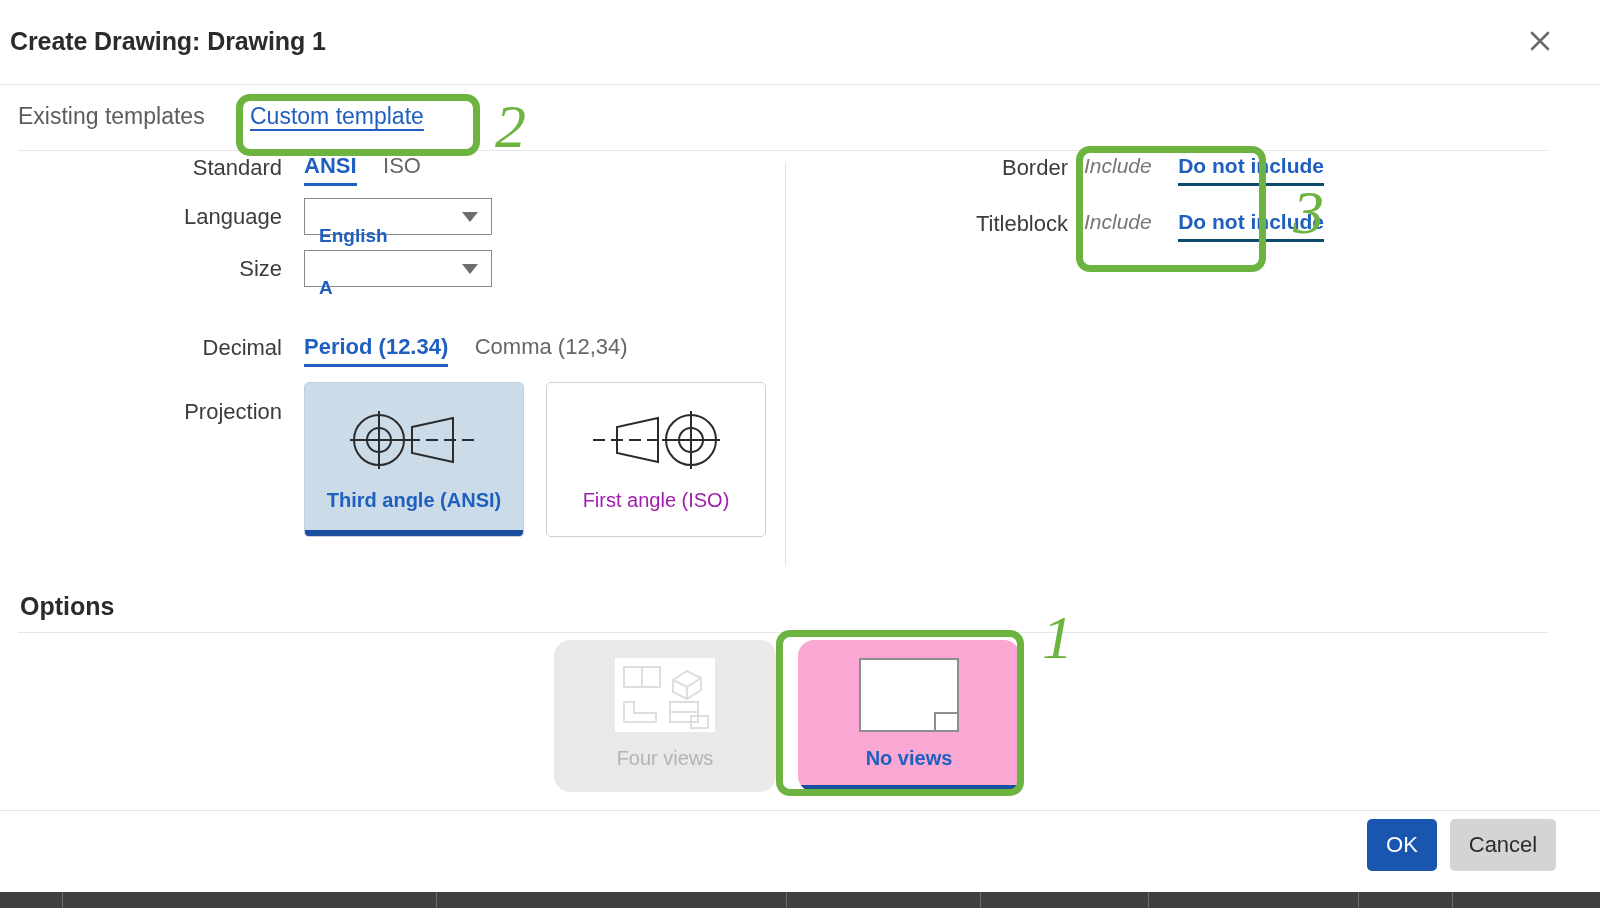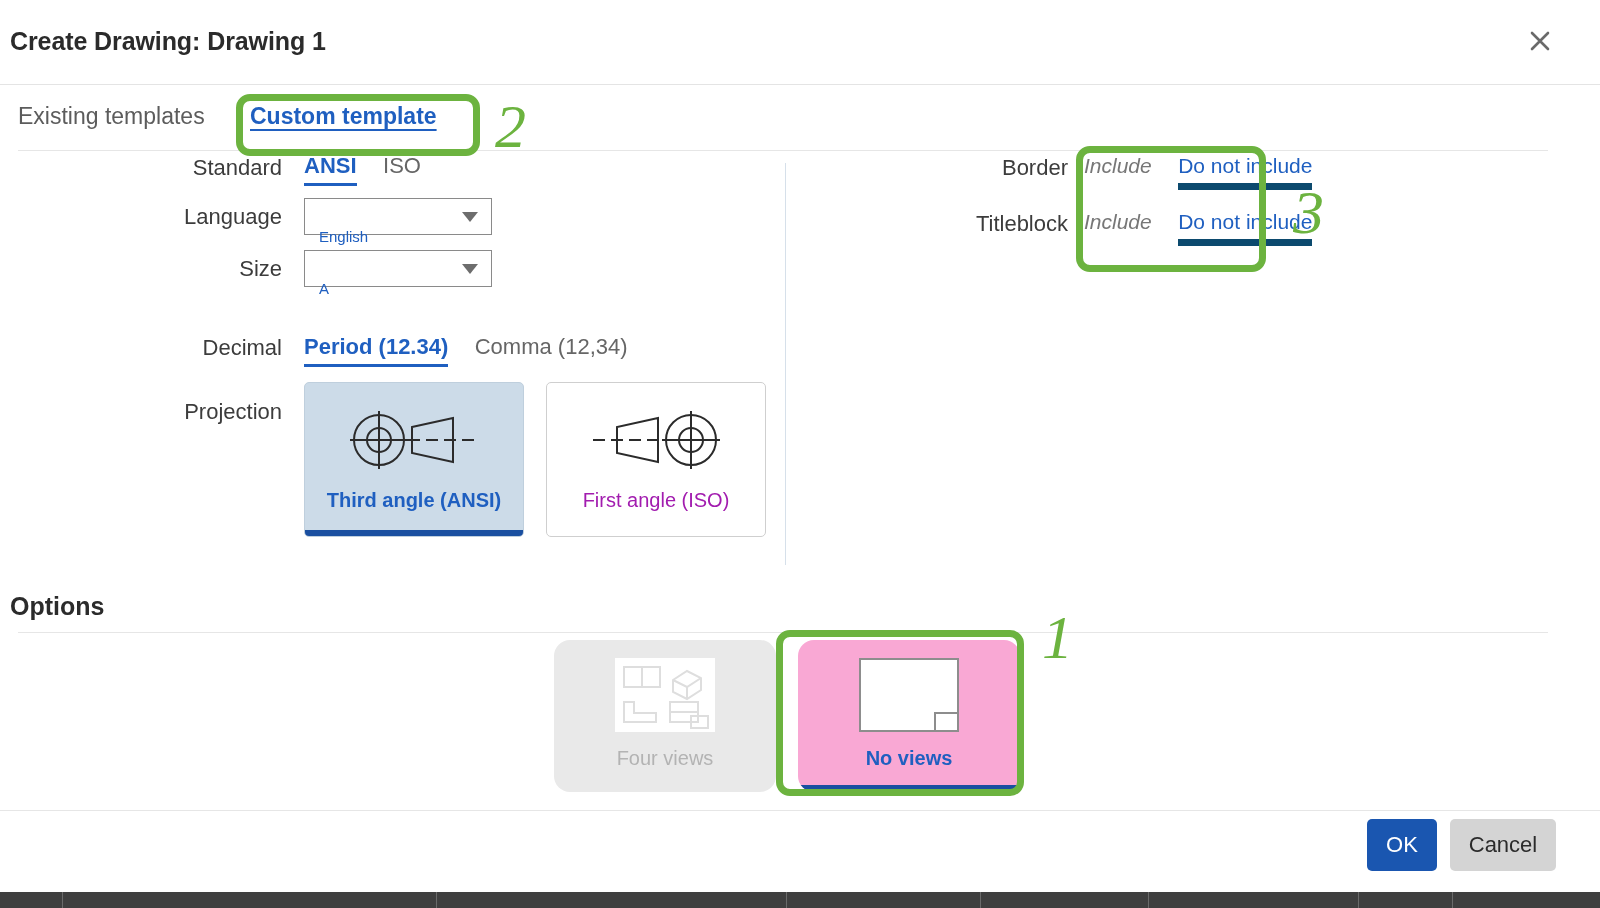--- a/index.html
+++ b/index.html
@@ -62,21 +62,21 @@
     cursor: pointer;
     white-space: nowrap;
   }
   .tab.inactive {
     left: 18px;
     color: #5c5c5c;
   }
   .tab.active {
     left: 250px;
     color: #1f5fc0;
-    font-weight: 700;
+    font-weight: 400;
     text-decoration: underline;
     text-underline-offset: 5px;
     text-decoration-thickness: 2px;
   }
   .tabs-rule {
     position: absolute;
     left: 18px; top: 65px;
     width: 1530px; height: 1px;
     background: #e6e6e6;
   }
@@ -127,22 +127,22 @@
     height: 37px;
     box-sizing: border-box;
     border: 1px solid #8a8a8a;
     background: #fff;
     display: flex;
     align-items: center;
     cursor: pointer;
   }
   .select .val {
     padding-left: 14px;
-    font-size: 15px;
-    font-weight: 400;
+    font-size: 19px;
+    font-weight: 700;
     color: #1f5fc0;
     margin-top: 39px;
   }
   .select .caret {
     position: absolute;
     right: 13px; top: 50%;
     transform: translateY(-50%);
     width: 0; height: 0;
     border-left: 8px solid transparent;
     border-right: 8px solid transparent;
@@ -218,28 +218,28 @@
     display: inline-block;
     font-size: 21px;
     margin-right: 22px;
     cursor: pointer;
     padding-bottom: 3px;
     line-height: 28px;
   }
   .rseg.off { color: #777777; font-style: italic; }
   .rseg.on {
     color: #1f5fc0;
-    font-weight: 400;
-    border-bottom: 7px solid #0c4a6e;
+    font-weight: 700;
+    border-bottom: 3px solid #0c4a6e;
   }
 
   
   .options-title {
     position: absolute;
-    left: 10px; top: 592px;
+    left: 20px; top: 592px;
     font-size: 25px;
     font-weight: 700;
     color: #2b2b2b;
   }
   .options-rule {
     position: absolute;
     left: 18px; top: 632px;
     width: 1530px; height: 1px;
     background: #e6e6e6;
   }

